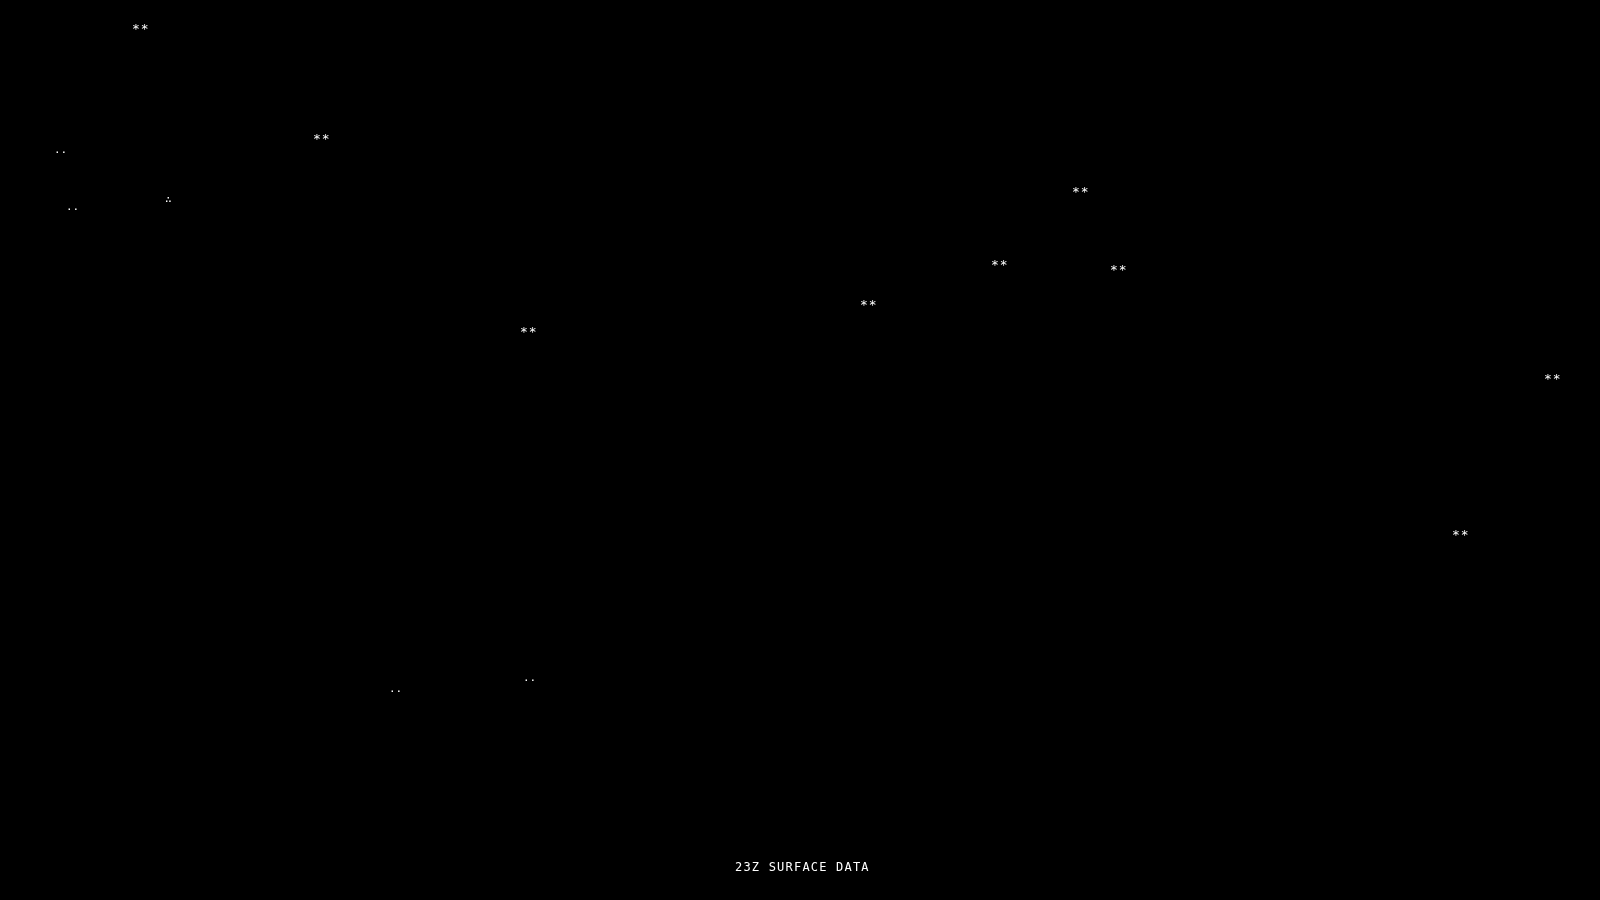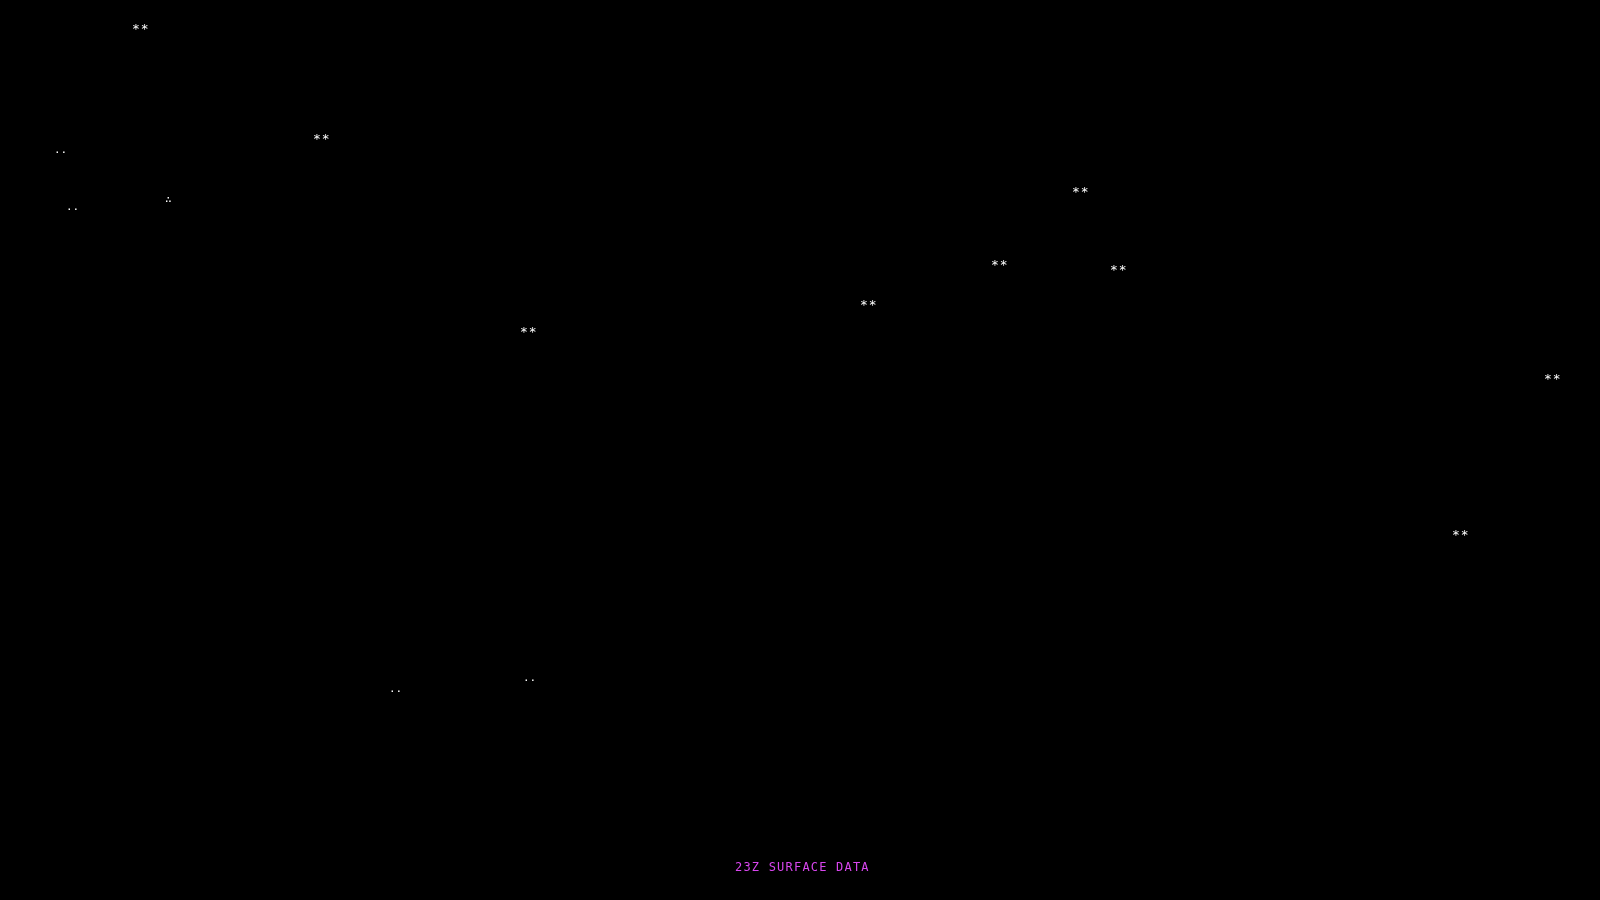--- a/index.html
+++ b/index.html
@@ -51,14 +51,14 @@
     <div class="station small" style="left: 165px; top: 194px; color: rgb(255, 255, 255);">∴</div>
     <div class="station" style="left: 1072px; top: 185px; color: rgb(255, 255, 255);">**</div>
     <div class="station" style="left: 991px; top: 258px; color: rgb(255, 255, 255);">**</div>
     <div class="station" style="left: 1110px; top: 263px; color: rgb(255, 255, 255);">**</div>
     <div class="station" style="left: 860px; top: 298px; color: rgb(255, 255, 255);">**</div>
     <div class="station" style="left: 520px; top: 325px; color: rgb(255, 255, 255);">**</div>
     <div class="station" style="left: 1544px; top: 372px; color: rgb(255, 255, 255);">**</div>
     <div class="station" style="left: 1452px; top: 528px; color: rgb(255, 255, 255);">**</div>
     <div class="station small" style="left: 523px; top: 672px; color: rgb(255, 255, 255);">..</div>
     <div class="station small" style="left: 389px; top: 683px; color: rgb(255, 255, 255);">..</div>
-    <div class="caption" style="left: 735px; top: 860px; color: #d946ef;">23Z SURFACE DATA</div>
+    <div class="caption" style="left: 735px; top: 860px; color: #ffffff;">23Z SURFACE DATA</div>
   </div>
 
 </body></html>

